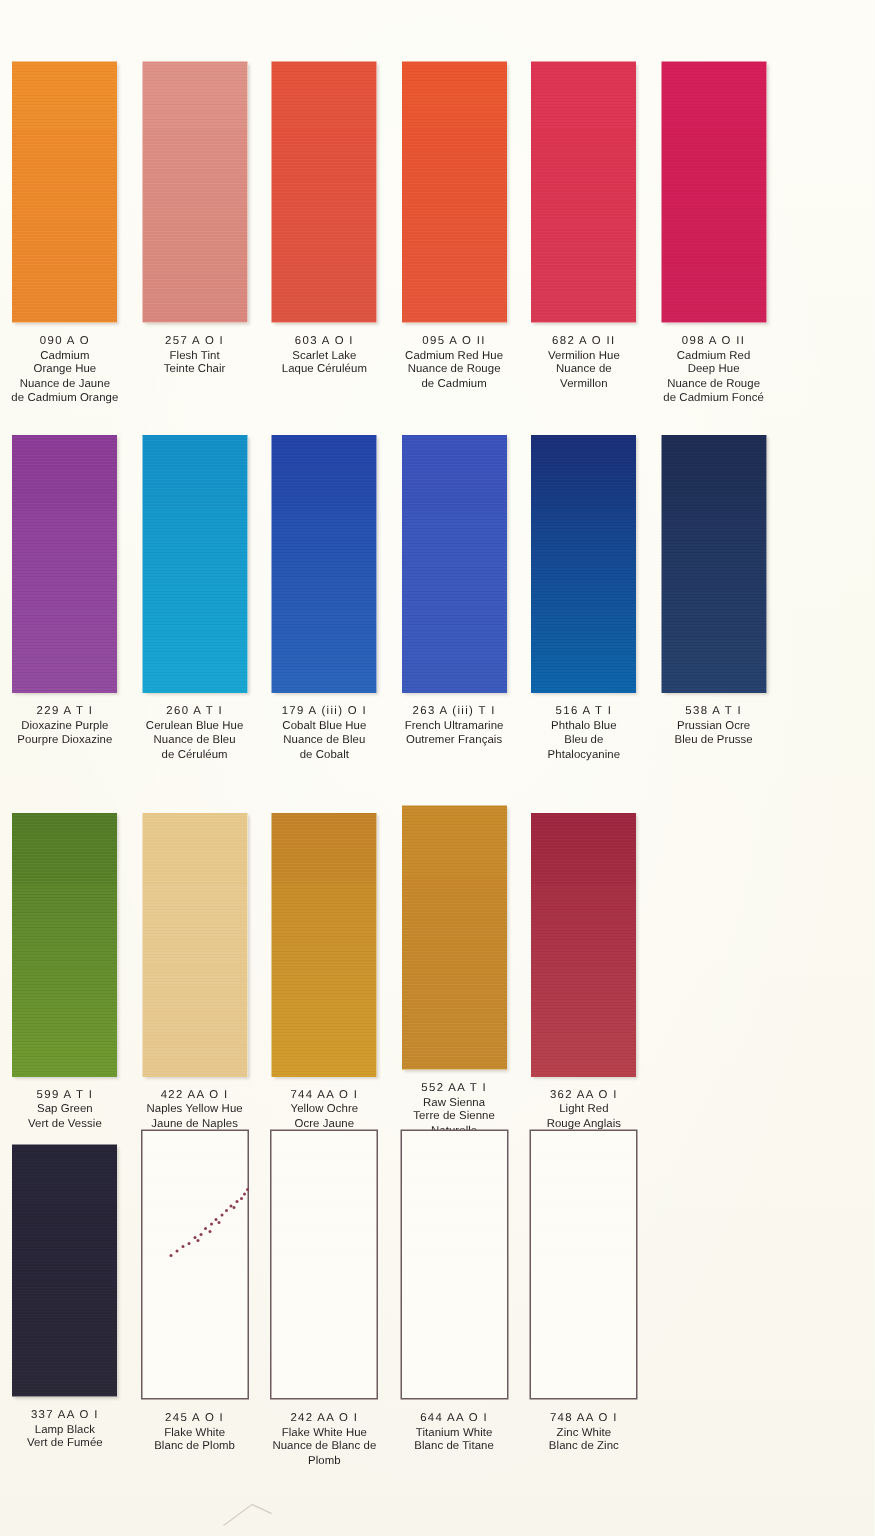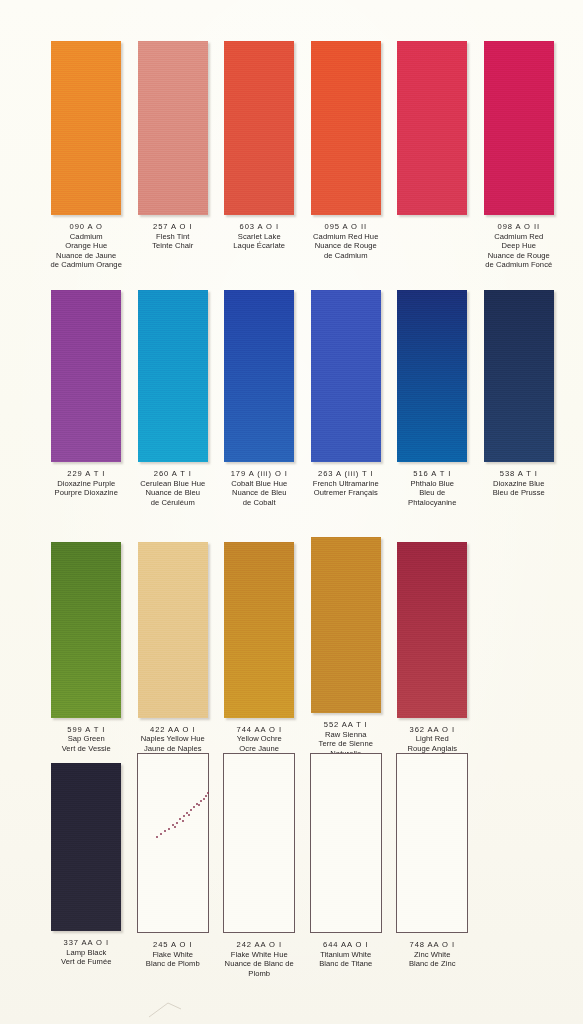--- a/index.html
+++ b/index.html
@@ -33,21 +33,21 @@
     left: 0;
     width: 583px;
     display: flex;
   }
   .cell {
     width: 86.5px;
     display: flex;
     flex-direction: column;
     align-items: center;
   }
-  .cell:first-child { margin-left: 43px; }
+  .cell:first-child { }
 
   .swatch {
     width: 70px;
     border: 0;
     box-shadow: 1.5px 1.5px 2px rgba(120,110,100,0.30);
     position: relative;
   }
   .swatch .grain {
     position: absolute;
     inset: 0;
@@ -143,37 +143,42 @@
           <div class="name-fr">Teinte Chair</div>
         </div>
       </div>
       <div class="cell">
         <div class="swatch" style="background: linear-gradient(rgb(226, 81, 58) 0%, rgb(221, 85, 67) 100%);">
           <span class="grain"></span>
         </div>
         <div class="label">
           <div class="code">603 A O I</div>
           <div class="name-en">Scarlet Lake</div>
-          <div class="name-fr">Laque Écarlate</div>
+          <div class="name-fr">Laque Céruléum</div>
         </div>
       </div>
       <div class="cell">
         <div class="swatch" style="background: linear-gradient(rgb(232, 84, 46) 0%, rgb(228, 87, 58) 100%);">
           <span class="grain"></span>
         </div>
         <div class="label">
           <div class="code">095 A O II</div>
           <div class="name-en">Cadmium Red Hue</div>
           <div class="name-fr">Nuance de Rouge<br>de Cadmium</div>
         </div>
       </div>
       <div class="cell">
         <div class="swatch" style="background: linear-gradient(rgb(220, 51, 81) 0%, rgb(216, 58, 85) 100%);">
           <span class="grain"></span>
         </div>
+        <div class="label">
+          <div class="code">682 A O II</div>
+          <div class="name-en">Vermilion Hue</div>
+          <div class="name-fr">Nuance de<br>Vermillon</div>
+        </div>
       </div>
       <div class="cell">
         <div class="swatch" style="background: linear-gradient(rgb(210, 29, 87) 0%, rgb(206, 33, 89) 100%);">
           <span class="grain"></span>
         </div>
         <div class="label">
           <div class="code">098 A O II</div>
           <div class="name-en">Cadmium Red<br>Deep Hue</div>
           <div class="name-fr">Nuance de Rouge<br>de Cadmium Foncé</div>
         </div>
@@ -229,21 +234,21 @@
           <div class="name-en">Phthalo Blue</div>
           <div class="name-fr">Bleu de<br>Phtalocyanine</div>
         </div>
       </div>
       <div class="cell">
         <div class="swatch" style="background: linear-gradient(rgb(30, 45, 83) 0%, rgb(38, 64, 107) 100%);">
           <span class="grain"></span>
         </div>
         <div class="label">
           <div class="code">538 A T I</div>
-          <div class="name-en">Dioxazine Blue</div>
+          <div class="name-en">Prussian Ocre</div>
           <div class="name-fr">Bleu de Prusse</div>
         </div>
       </div>
     </div>
   <div class="swatch-row" id="row-2">
       <div class="cell">
         <div class="swatch" style="background: linear-gradient(rgb(83, 124, 40) 0%, rgb(109, 150, 48) 100%);">
           <span class="grain"></span>
         </div>
         <div class="label">

